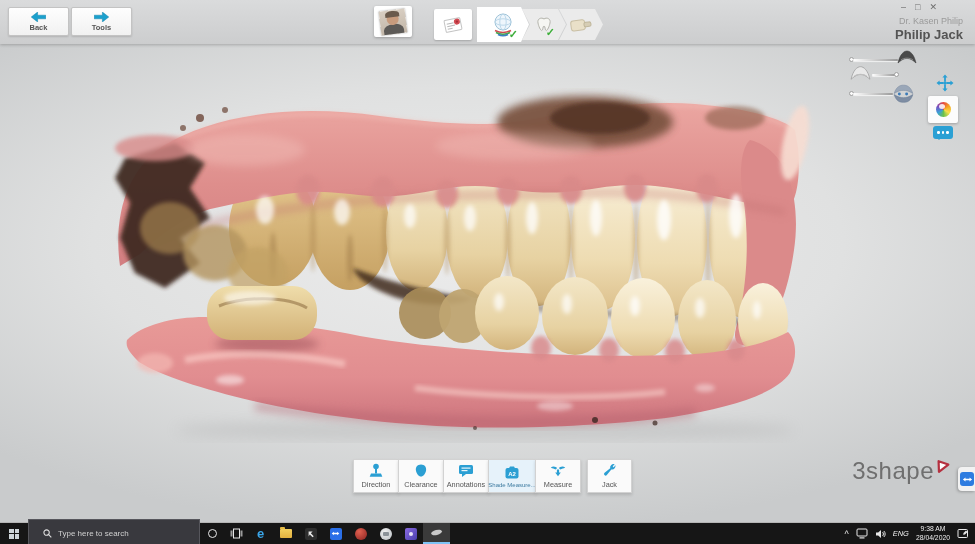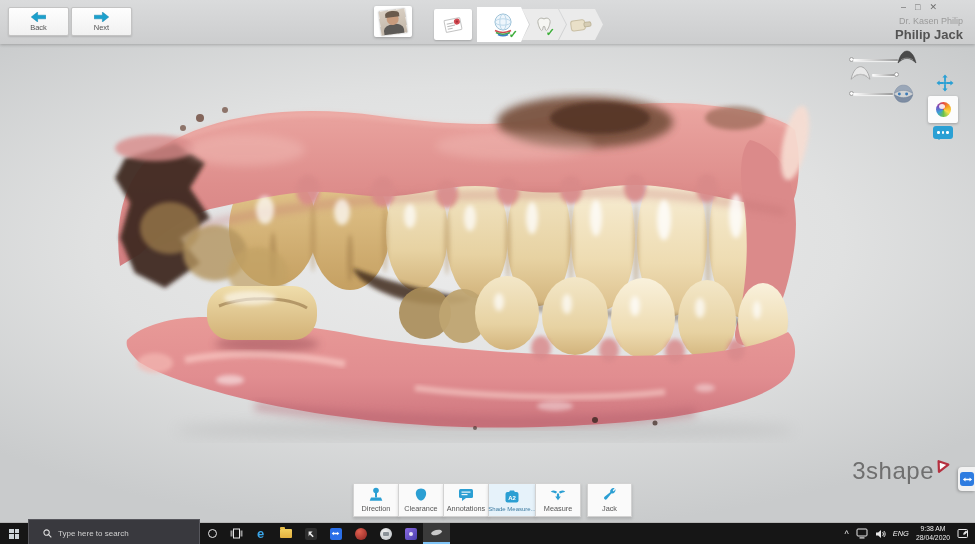--- a/index.html
+++ b/index.html
@@ -6,21 +6,21 @@
   html,body { width:975px; height:544px; overflow:hidden;
     font-family:"Liberation Sans", sans-serif; background:#d4d4d4; }
   .app { position:absolute; inset:0; }
 
   
   .topbar { position:absolute; top:0; left:0; right:0; height:44px;
     background:linear-gradient(#dadbdc,#cccdce); box-shadow:0 1px 3px rgba(0,0,0,.22); z-index:5; }
   .nav-btn { position:absolute; top:7px; width:61px; height:29px;
     background:linear-gradient(#fefefe,#f1f1f1); border:1px solid #c3c3c3; border-radius:2px;
     box-shadow:0 1px 2px rgba(0,0,0,.14); display:flex; flex-direction:column;
-    align-items:center; justify-content:center; gap:1px; cursor:pointer; }
+    align-items:center; justify-content:center; gap:1px; cursor:pointer;font-weight:bold; }
   .nav-btn .lbl { font-size:7.5px; color:#555; }
   .btn-back { left:8px; } .btn-next { left:71px; }
 
   .patient-card { position:absolute; left:374px; top:6px; width:38px; height:31px;
     background:#fff; border-radius:2px; box-shadow:0 1px 3px rgba(0,0,0,.25);
     display:flex; align-items:center; justify-content:center; }
   .patient-photo { width:26px; height:24px; transform:rotate(-7deg);
     background:linear-gradient(#d8cec2,#c2b6a8); position:relative; overflow:hidden;
     box-shadow:0 0 2px rgba(0,0,0,.4); }
   .patient-photo .head { position:absolute; left:7px; top:3px; width:12px; height:12px;
@@ -77,21 +77,21 @@
   .color-sphere::after { content:""; position:absolute; left:3px; top:2px; width:6px; height:5px;
     border-radius:50%; background:rgba(255,255,255,.85); }
   .chat-bubble { left:933px; top:82px; width:20px; height:13px; background:#2ba0d4;
     border-radius:3px; position:absolute; }
   .chat-bubble::after { content:""; position:absolute; left:3px; bottom:-4px;
     border:3px solid transparent; border-top-color:#2ba0d4; }
   .chat-bubble i { position:absolute; top:5px; width:2.5px; height:2.5px; border-radius:50%;
     background:#fff; }
 
   
-  .btoolbar { position:absolute; left:354px; top:439px; display:flex; z-index:3;align-items:center; }
+  .btoolbar { position:absolute; left:354px; top:415px; display:flex; z-index:3;align-items:center; }
   .tool-btn { width:46px; height:34px; background:#fafafa; border:1px solid #d2d2d2;
     margin-left:-1px; display:flex; flex-direction:column; align-items:center;
     justify-content:center; gap:2px; cursor:pointer; box-shadow:0 2px 3px rgba(0,0,0,.15); }
   .tool-btn .lbl { font-size:7.3px; color:#555; white-space:nowrap; }
   .tool-btn.shade { width:48px; background:#e6f2fa; }
   .tool-btn.shade .lbl { font-size:6px; color:#3d7ba0; }
   .tool-btn.tools-sep { margin-left:6px; width:45px; }
 
   .logo { position:absolute; right:24px; top:413px; display:flex; align-items:flex-start;
     color:#6f6f6f; font-size:24px; letter-spacing:.5px; }
@@ -155,21 +155,21 @@
     <div class="nav-btn btn-back">
       <svg width="15" height="10" viewBox="0 0 16 11">
         <path d="M16 3.5 H7 V0 L0 5.5 L7 11 V7.5 H16 Z" fill="#1aa0cd" stroke="#0f7ea6" stroke-width=".5"></path>
       </svg>
       <span class="lbl">Back</span>
     </div>
     <div class="nav-btn btn-next">
       <svg width="15" height="10" viewBox="0 0 16 11">
         <path d="M0 3.5 H9 V0 L16 5.5 L9 11 V7.5 H0 Z" fill="#1aa0cd" stroke="#0f7ea6" stroke-width=".5"></path>
       </svg>
-      <span class="lbl">Next</span>
+      <span class="lbl">Tools</span>
     </div>
 
     <div class="patient-card">
       <div class="patient-photo">
         <div class="body"></div>
           <div class="head"></div>
           <div class="hair"></div>
       </div>
     </div>
 

